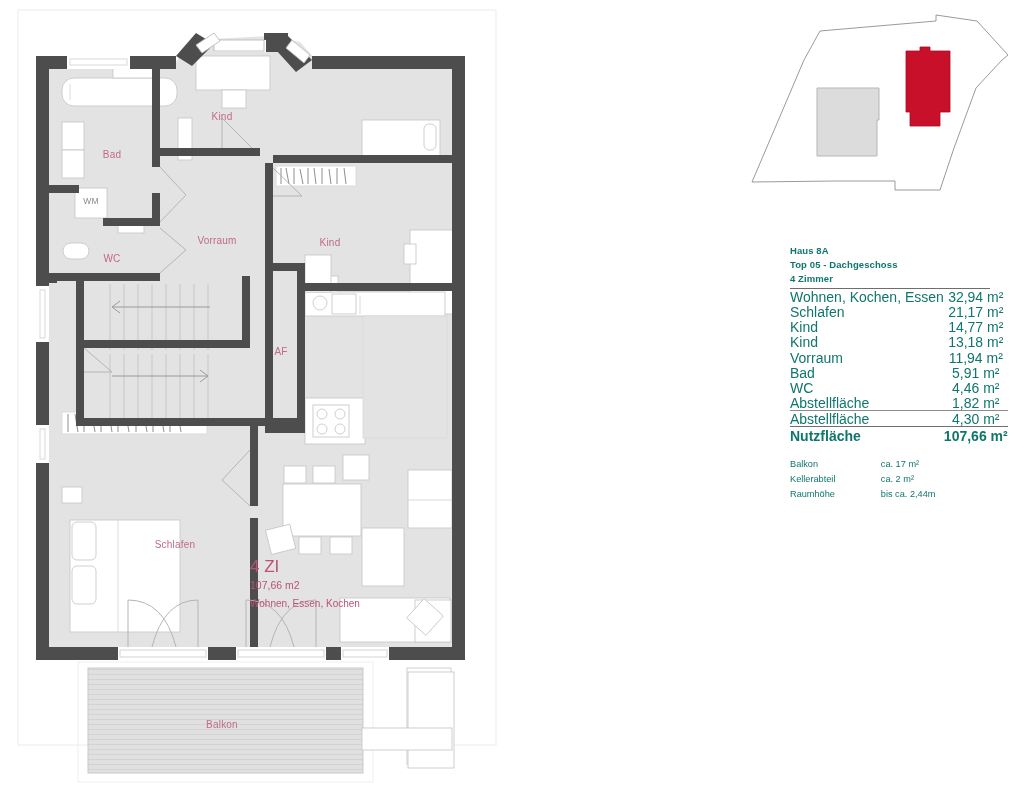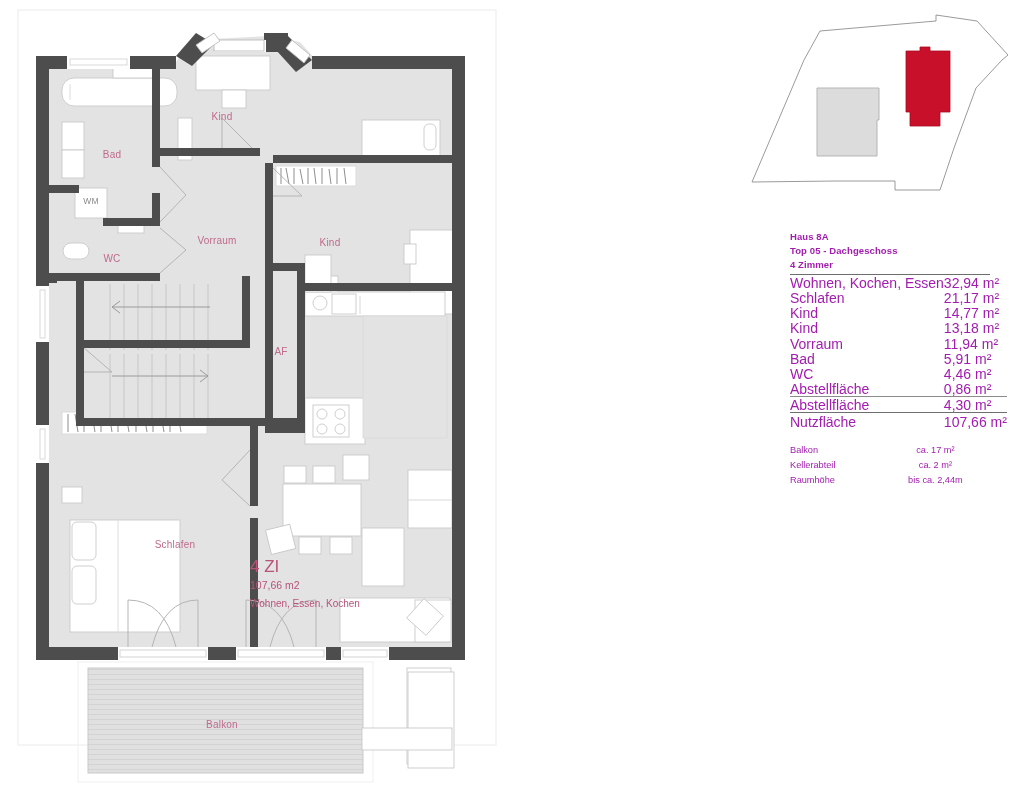--- a/index.html
+++ b/index.html
@@ -27,23 +27,23 @@
   #siteplan {
     position: absolute;
     left: 740px; top: 0px;
     width: 284px; height: 215px;
   }
   #siteplan svg { display: block; }
 
   
   #infopanel {
     position: absolute;
-    left: 790px; top: 230px;
+    left: 790px; top: 244px;
     width: 200px;
-    color: #a21caf;
+    color: #0f766e;
   }
   #infopanel .title-block {
     font-size: 9.5px;
     font-weight: bold;
     line-height: 14.2px;
     letter-spacing: 0.1px;
   }
   #infopanel .rule-top {
     border-top: 1px solid #6e6e6e;
     margin-top: 1px;
@@ -54,44 +54,44 @@
     font-size: 14px;
     line-height: 12px;
     margin-top: 1px;
   }
   table.areas td {
     padding: 1.6px 0 1.5px 0;
     vertical-align: baseline;
     white-space: nowrap;
   }
   table.areas td.val {
-    text-align: left;
+    text-align: center;
   }
   table.areas tr.sep td {
     border-top: 1px solid #8c8c8c;
   }
   table.areas tr.total td {
-    font-weight: normal;
+    font-weight: bold;
     border-top: 1px solid #6e6e6e;
     padding-top: 2.5px;
     margin-left: 36px;
   }
   table.extras {
     width: 100%;
     border-collapse: collapse;
     font-size: 9.2px;
     line-height: 12px;
     margin-top: 13px;
   }
   table.extras td {
     padding: 1.6px 0;
     vertical-align: baseline;
     white-space: nowrap;
   }
-  table.extras td.val { text-align: center; }
+  table.extras td.val { text-align: left; }
 
   
   text.room-label {
     font-family: "Liberation Sans", sans-serif;
     font-size: 10px;
     fill: #c06a8c;
     letter-spacing: 0.2px;
   }
   text.room-label-sm {
     font-family: "Liberation Sans", sans-serif;
@@ -500,21 +500,21 @@
         <tr>
           <td>Bad</td>
           <td class="val">5,91 m²</td>
         </tr>
         <tr>
           <td>WC</td>
           <td class="val">4,46 m²</td>
         </tr>
         <tr>
           <td>Abstellfläche</td>
-          <td class="val">0,86 m²</td>
+          <td class="val">1,82 m²</td>
         </tr>
         <tr class="sep">
           <td>Abstellfläche</td>
           <td class="val">4,30 m²</td>
         </tr>
         <tr class="total">
           <td>Nutzfläche</td>
           <td class="val">107,66 m²</td>
         </tr>
       </tbody>

